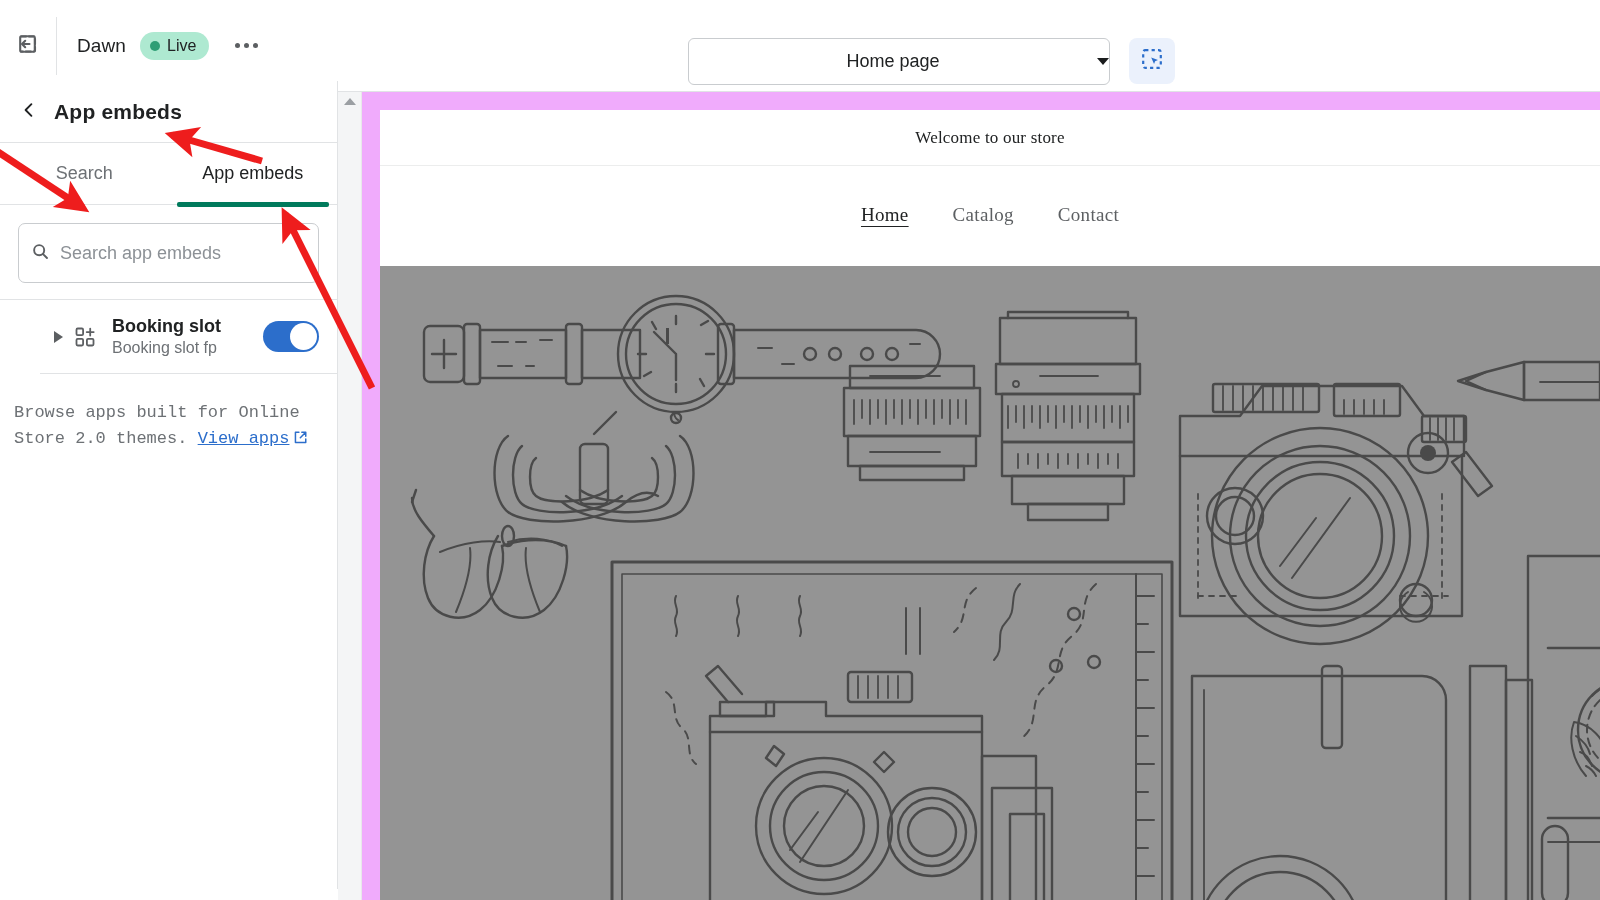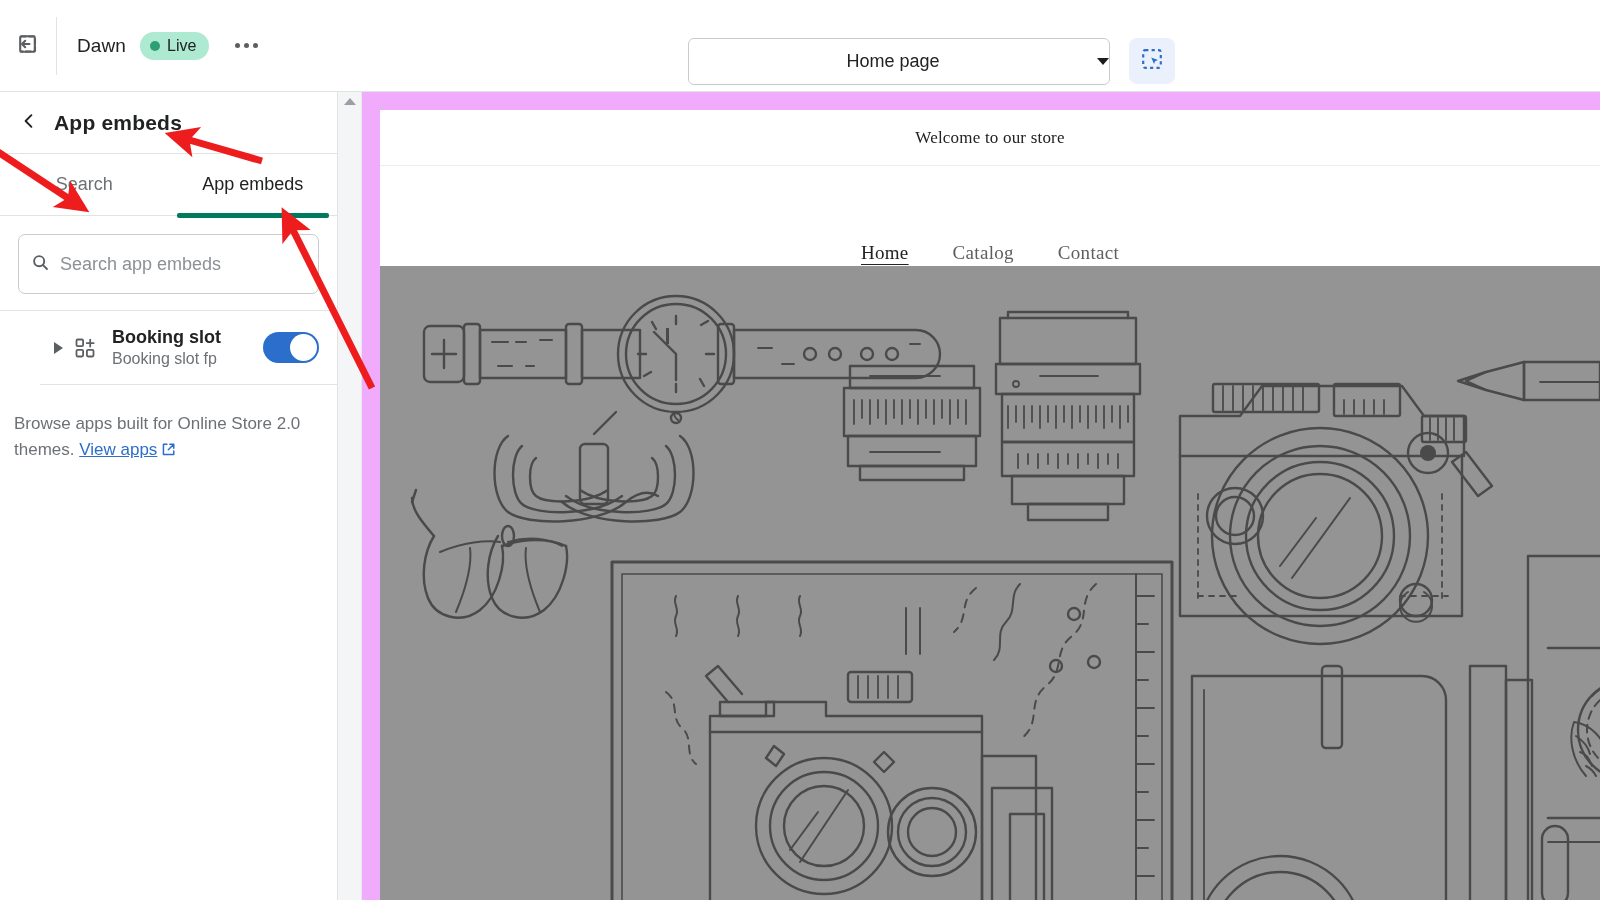--- a/index.html
+++ b/index.html
@@ -61,21 +61,21 @@
   .inspector-btn {
     position: absolute; left: 1129px; top: 38px;
     width: 46px; height: 46px; border-radius: 8px;
     background: #ebf1fc;
     display: flex; align-items: center; justify-content: center;
     cursor: pointer;
   }
 
   
   .sidebar {
-    position: absolute; left: 0; top: 92px;
+    position: absolute; left: 0; top: 81px;
     width: 338px; height: 808px;
     background: #ffffff;
     border-right: 1px solid #e1e3e5;
   }
   .sb-header {
     height: 62px; display: flex; align-items: center;
     padding-left: 14px; border-bottom: 1px solid #e1e3e5;
   }
   .sb-back {
     width: 30px; height: 30px; display: flex; align-items: center;
@@ -128,21 +128,21 @@
   .embed-sub { font-size: 16px; color: #6d7175; line-height: 22px; }
   .toggle {
     width: 56px; height: 31px; border-radius: 16px; background: #2c6ecb;
     position: relative; cursor: pointer; flex-shrink: 0;
   }
   .toggle .knob {
     position: absolute; right: 2px; top: 2px;
     width: 27px; height: 27px; border-radius: 50%; background: #fff;
   }
 
-  .sb-footer { padding: 26px 20px 0 14px; }
+  .sb-footer { padding: 26px 20px 0 14px; font-family: Liberation Mono, monospace; }
   .sb-footer p {
     font-size: 17px; color: #6d7175; line-height: 26px;
   }
   .sb-footer a {
     color: #2c6ecb; text-decoration: underline; cursor: pointer;
   }
   .ext-icon { display: inline-block; vertical-align: -2px; margin-left: 4px; }
 
   
   .scroll-strip {
@@ -167,21 +167,21 @@
   .preview-frame {
     width: 1220px; height: 790px; background: #fff;
     overflow: hidden; position: relative;
   }
   .store-announce {
     height: 56px; display: flex; align-items: center; justify-content: center;
     font-size: 17px; color: #202223; border-bottom: 1px solid #eceded;
     letter-spacing: .2px; font-family: "Liberation Serif", serif;
   }
   .store-nav {
-    height: 98px; display: flex; align-items: flex-end; justify-content: center;
+    height: 98px; display: flex; align-items: center; justify-content: center;
     gap: 44px;
   }
   .store-nav a {
     font-size: 19px; color: #5c5f62; text-decoration: none; cursor: pointer;
     font-family: "Liberation Serif", serif; letter-spacing: .3px;
   }
   .store-nav a.active { color: #202223; text-decoration: underline; text-underline-offset: 5px; }
 
   .hero {
     position: absolute; left: 0; right: 0; top: 156px; bottom: 0;

